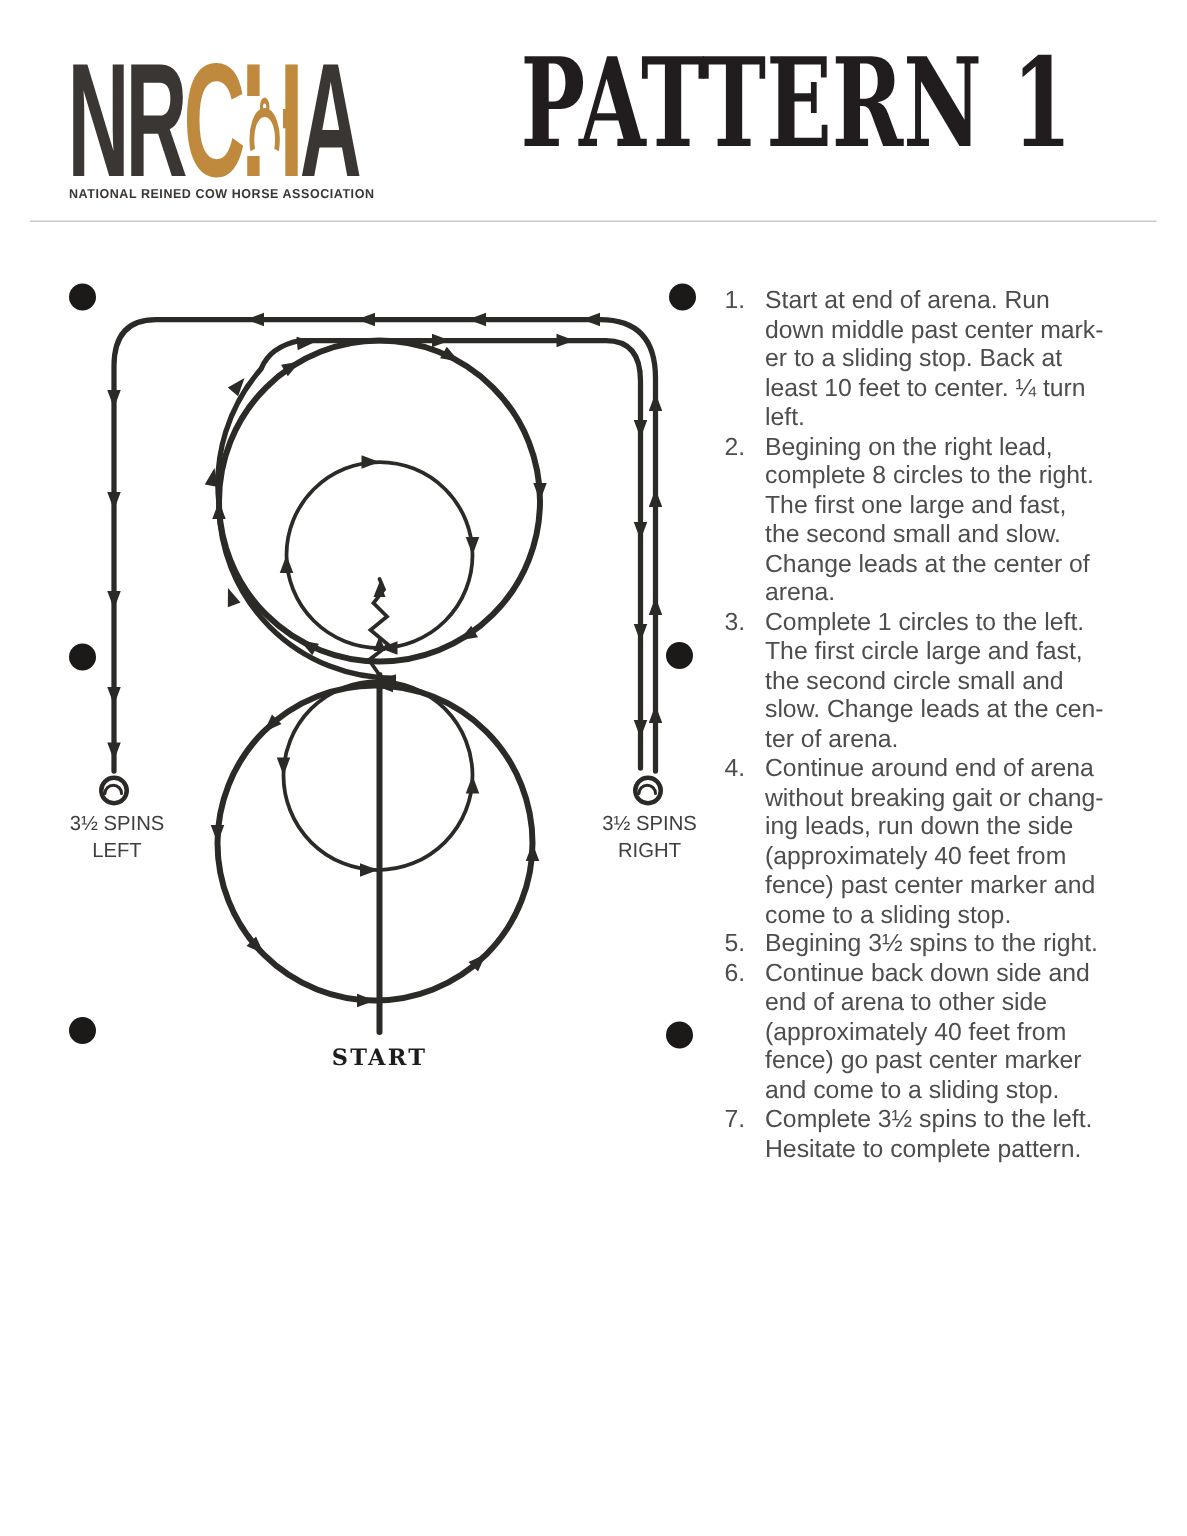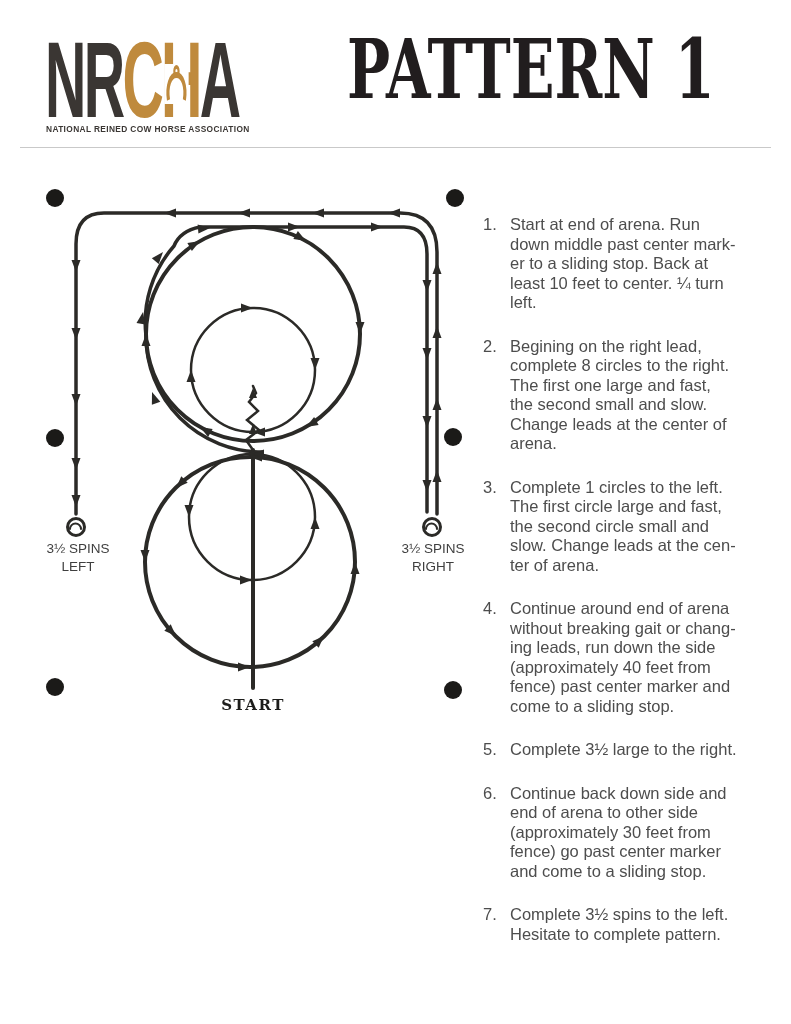--- a/index.html
+++ b/index.html
@@ -38,21 +38,21 @@
   
   .diagram{position:absolute;left:35px;top:185px;}
   
   .instructions{
     position:absolute;left:483px;top:191px;width:300px;
     list-style:none;margin:0;padding:0;
     color:#4d4d4d;font-size:16.5px;line-height:19.5px;
   }
   .instructions li{position:relative;padding-left:27px;}
   .instructions .num{position:absolute;left:0;top:0;}
-  .instructions .item-text{white-space:pre-line;display:block;margin-top:24px;}
+  .instructions .item-text{white-space:pre-line;display:block;}
 </style>
 </head>
 <body>
 
 <div class="logo">
   <span class="logo-word"><span class="dark">NR</span><span class="orange">C</span><span class="orange logo-h"><span>H</span><span class="bit-icon">
           <svg width="46" height="40" viewBox="0 0 46 40">
             <circle cx="23" cy="7" r="4" fill="none" stroke="#bf8a3d" stroke-width="4"></circle>
             <path d="M8 36 C4 22 12 11 23 11 C34 11 42 22 38 36" fill="none" stroke="#bf8a3d" stroke-width="6"></path>
           </svg>
@@ -195,27 +195,27 @@
     <span class="num">4.</span>
     <span class="item-text">Continue around end of arena
 without breaking gait or chang-
 ing leads, run down the side
 (approximately 40 feet from
 fence) past center marker and
 come to a sliding stop.</span>
   </li>
   <li>
     <span class="num">5.</span>
-    <span class="item-text">Complete 3½ large to the right.</span>
+    <span class="item-text">Begining 3½ spins to the right.</span>
   </li>
   <li>
     <span class="num">6.</span>
     <span class="item-text">Continue back down side and
 end of arena to other side
-(approximately 30 feet from
+(approximately 40 feet from
 fence) go past center marker
 and come to a sliding stop.</span>
   </li>
   <li>
     <span class="num">7.</span>
     <span class="item-text">Complete 3½ spins to the left.
 Hesitate to complete pattern.</span>
   </li>
 </ol>
 

